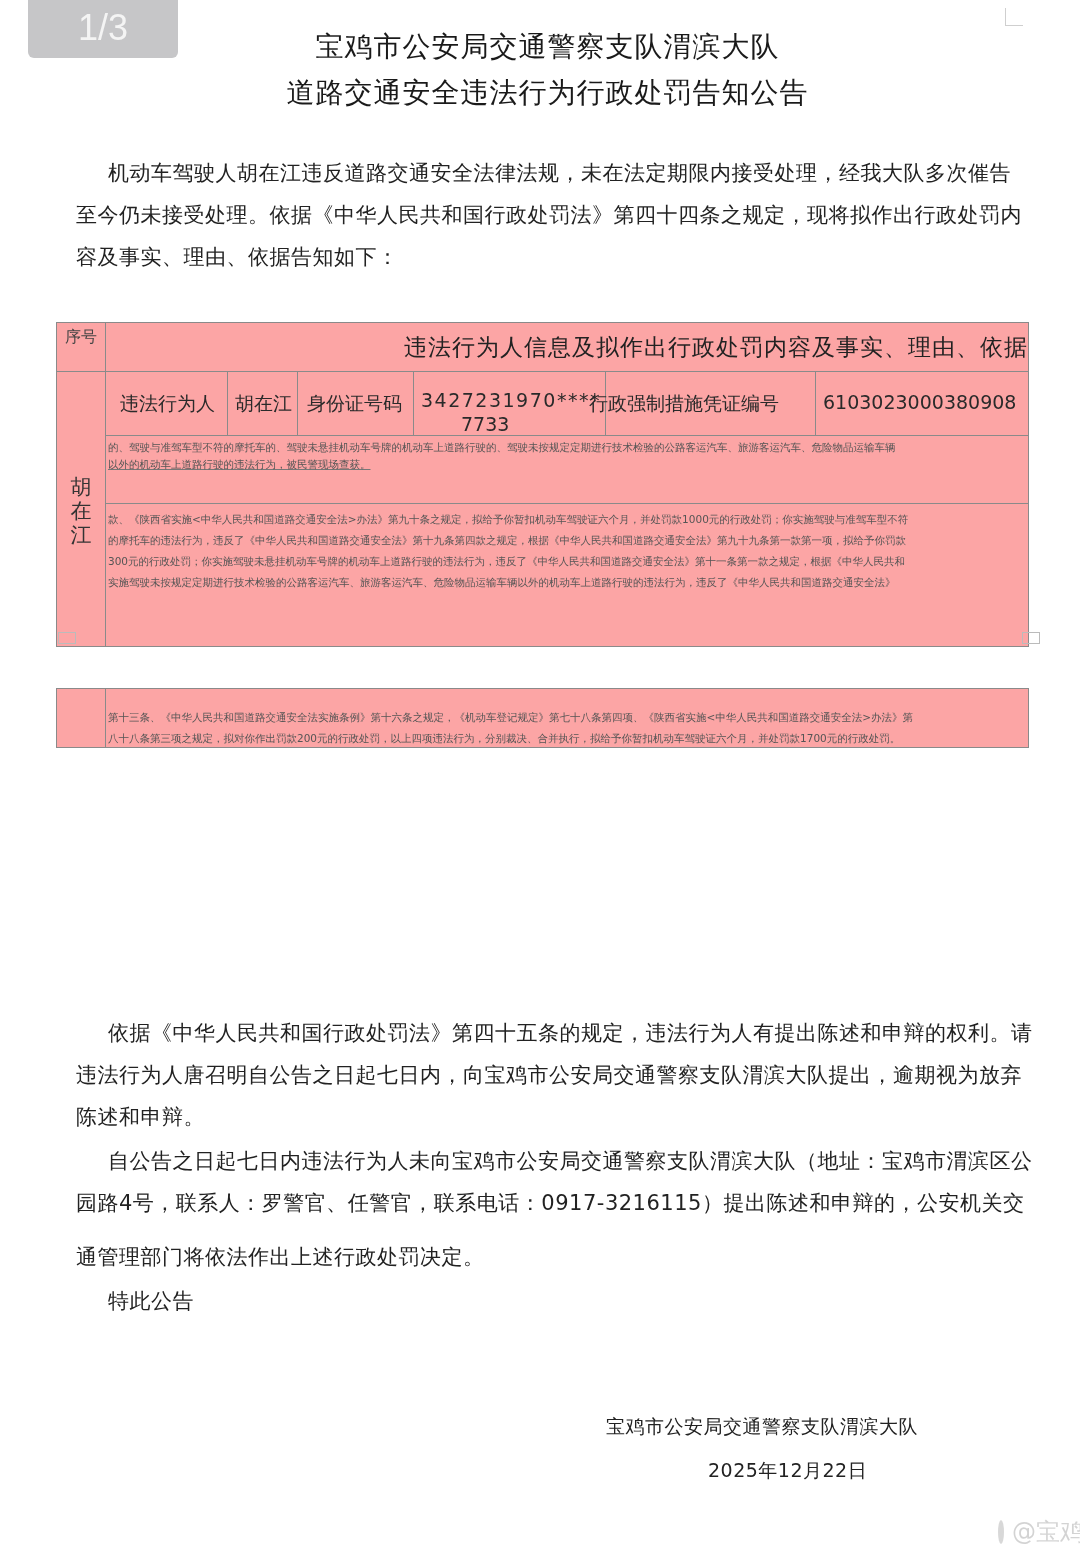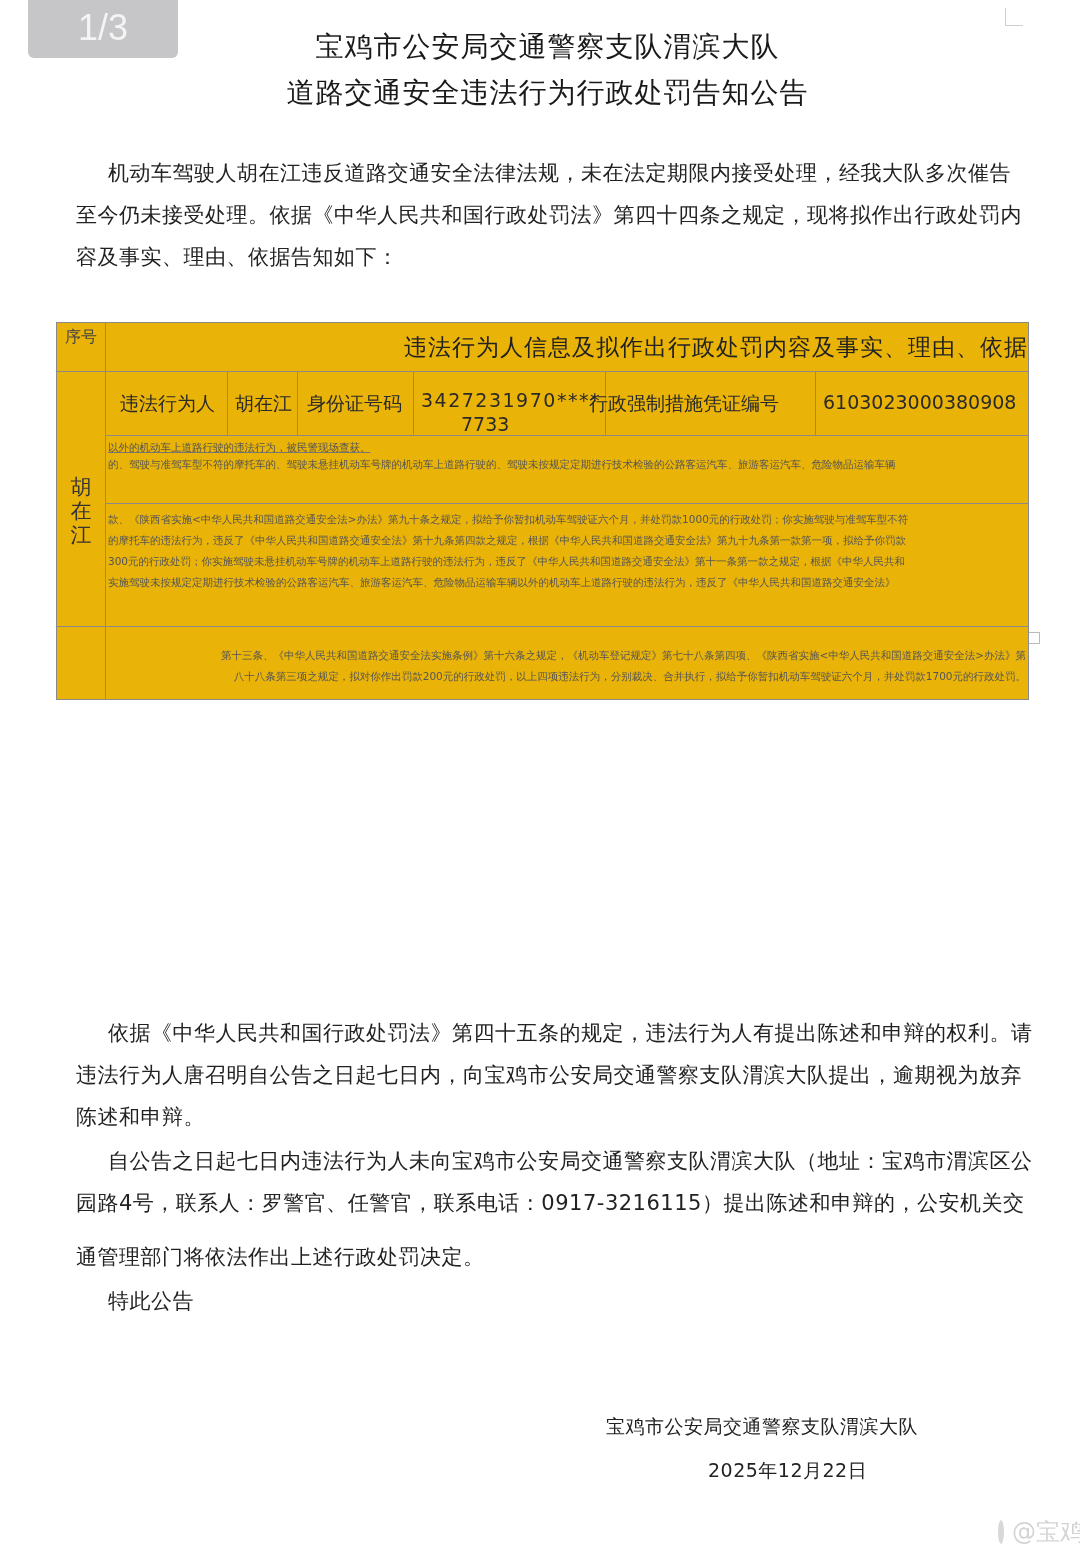--- a/index.html
+++ b/index.html
@@ -22,23 +22,23 @@
     .title.t2 { top: 74px; }
 
     .para {
       position: absolute; left: 76px; width: 950px;
       font-size: 21px; color: #222; letter-spacing: 0.5px;
     }
     .para .line { display: block; height: 42px; line-height: 42px; white-space: nowrap; }
     .para .indent { padding-left: 32px; }
 
     
-    .tbl { position: absolute; border: 1.5px solid #8a8a8a; background: #eab308; }
+    .tbl { position: absolute; border: 1.5px solid #8a8a8a; background: #fca5a5; }
     .tbl-main { left: 56px; top: 322px; width: 973px; height: 325px; }
-    .tbl-cont { left: 56px; top: 626px; width: 973px; height: 74px; text-align: right; }
+    .tbl-cont { left: 56px; top: 688px; width: 973px; height: 60px; }
     .vline { position: absolute; top: 0; bottom: 0; border-left: 1.5px solid #8a8a8a; }
     .hline { position: absolute; border-top: 1.5px solid #8a8a8a; }
 
     .cell-text { position: absolute; font-size: 19px; color: #2a2a2a; white-space: nowrap; }
     .seq-label { position: absolute; left: 0; top: 4px; width: 48px; font-size: 16px; line-height: 19px; text-align: center; color: #444; }
     .header-title { position: absolute; left: 48px; right: 0; top: 0; height: 48px; line-height: 48px; text-align: right; font-size: 23px; color: #222; letter-spacing: 1px; }
     .name-vertical { position: absolute; left: 0; width: 48px; top: 152px; font-size: 21px; line-height: 24px; text-align: center; color: #333; }
     .name-vertical span { display: block; }
 
     .small-text { position: absolute; font-size: 10.5px; color: #555; line-height: 17px; white-space: nowrap; letter-spacing: 0px; }
@@ -100,22 +100,22 @@
 
   <div class="cell-text" style="left:63px; top:68px;">违法行为人</div>
   <div class="cell-text" style="left:178px; top:68px;">胡在江</div>
   <div class="cell-text" style="left:250px; top:68px;">身份证号码</div>
   <div class="cell-text" style="left:364px; top:66px; letter-spacing:1.5px;">3427231970****</div>
   <div class="cell-text" style="left:364px; top:90px;margin-left:40px;">7733</div>
   <div class="cell-text" style="left:532px; top:68px;">行政强制措施凭证编号</div>
   <div class="cell-text" style="left:766px; top:68px;">6103023000380908</div>
 
   <div class="small-text" style="left:51px; top:116px; width:918px;">
+    <span class="l">的、驾驶与准驾车型不符的摩托车的、驾驶未悬挂机动车号牌的机动车上道路行驶的、驾驶未按规定定期进行技术检验的公路客运汽车、旅游客运汽车、危险物品运输车辆</span>
     <span class="l underlined">以外的机动车上道路行驶的违法行为，被民警现场查获。</span>
-    <span class="l">的、驾驶与准驾车型不符的摩托车的、驾驶未悬挂机动车号牌的机动车上道路行驶的、驾驶未按规定定期进行技术检验的公路客运汽车、旅游客运汽车、危险物品运输车辆</span>
   </div>
 
   <div class="small-text" style="left:51px; top:186px; width:918px; line-height:21px;">
     <span class="l">款、《陕西省实施&lt;中华人民共和国道路交通安全法&gt;办法》第九十条之规定，拟给予你暂扣机动车驾驶证六个月，并处罚款1000元的行政处罚；你实施驾驶与准驾车型不符</span>
     <span class="l">的摩托车的违法行为，违反了《中华人民共和国道路交通安全法》第十九条第四款之规定，根据《中华人民共和国道路交通安全法》第九十九条第一款第一项，拟给予你罚款</span>
     <span class="l">300元的行政处罚；你实施驾驶未悬挂机动车号牌的机动车上道路行驶的违法行为，违反了《中华人民共和国道路交通安全法》第十一条第一款之规定，根据《中华人民共和</span>
     <span class="l">实施驾驶未按规定定期进行技术检验的公路客运汽车、旅游客运汽车、危险物品运输车辆以外的机动车上道路行驶的违法行为，违反了《中华人民共和国道路交通安全法》</span>
   </div>
 </div>
 

